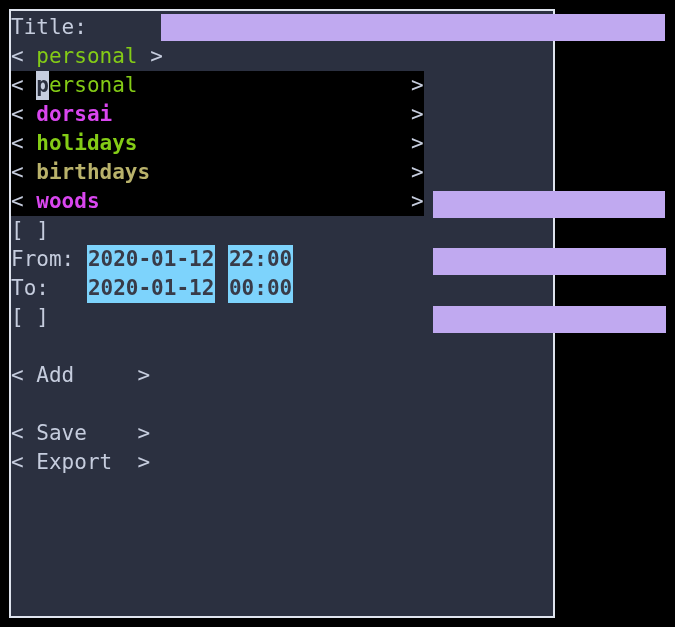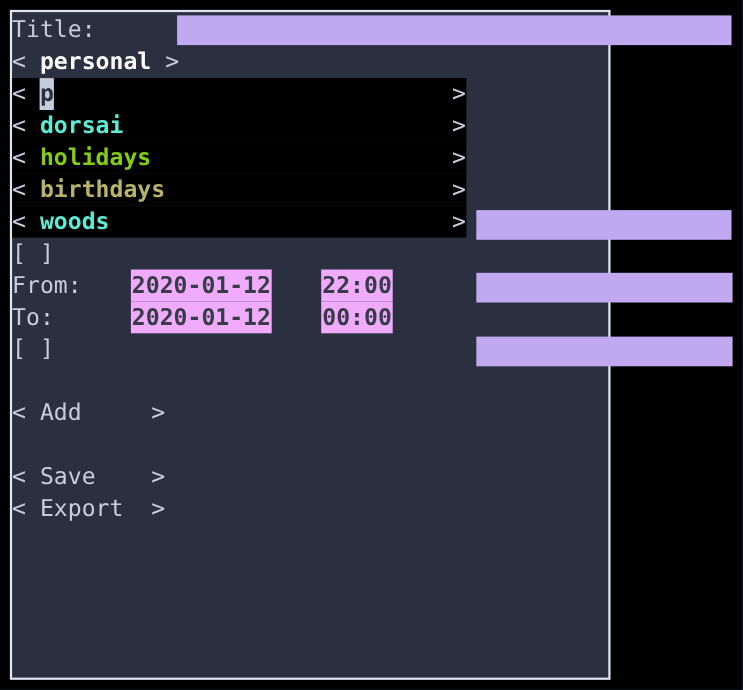--- a/index.html
+++ b/index.html
@@ -30,22 +30,22 @@
   .title-input {
     position: absolute;
     left: 150px; top: 3px;
     width: 504px;
     height: 27px;
     border:none; outline:none;
     background:#c0a9f0; color:#222;
     font: inherit;
   }
   .angle { color: #c6cdde; }
-  .pink { color: #ffffff; font-weight: bold; }
-  .green { color: #5eead4; font-weight: bold; }
+  .pink { color: #84cc16; font-weight: normal; }
+  .green { color: #d946ef; font-weight: bold; }
   .purple { color: #84cc16; font-weight: bold; }
   .olive { color: #b9b26b; font-weight: bold; }
 
   .side-field {
     position: absolute;
     left: 422px;
     background: #c0a9f0;
     height: 27px;
     border:none; outline:none; font:inherit;
   }
@@ -81,25 +81,24 @@
   }
   .right-angle-popup {
     position:absolute;
     left:400px;
     color:#c6cdde;
     z-index:1;
   }
 
   .dt-field {
     display:inline-block;
-    background:#f0abfc;
+    background:#7dd3fc;
     color:#383b48;
     padding:0 1px;
     font-weight:bold;
-    margin-left:32px;
   }
 
   .checkbox { color:#c6cdde; }
   .btn-row .angle { color:#c6cdde; }
 </style>
 </head>
 <body>
 
 <div class="outer">
 
@@ -114,21 +113,21 @@
     <span class="pink">personal</span>
     <span> </span>
     <span class="angle">&gt;</span>
   </div>
 
   <div class="row popup-row">
     <div class="popup-bg"></div>
     <div class="popup-content">
       <span class="angle">&lt;</span>
       <span> </span>
-      <span class="cursor-cell">p</span>
+      <span class="cursor-cell">p</span><span class="pink">ersonal</span>
     </div>
     <span class="right-angle-popup">&gt;</span>
   </div>
 
   <div class="row popup-row">
     <div class="popup-bg"></div>
     <div class="popup-content">
       <span class="angle">&lt;</span>
       <span> </span>
       <span class="green">dorsai</span>

